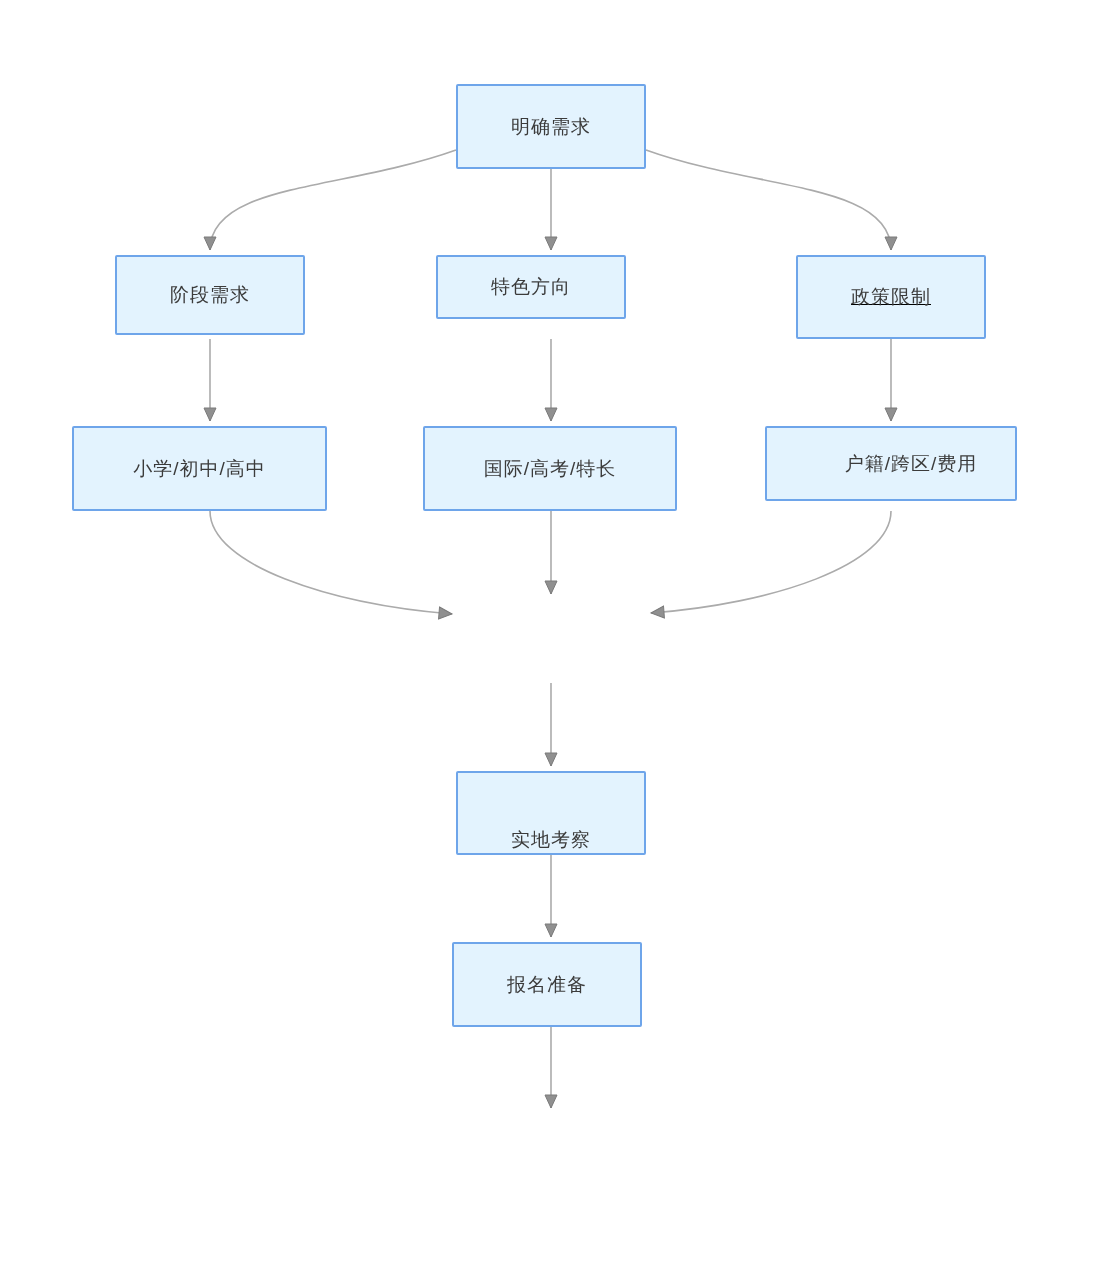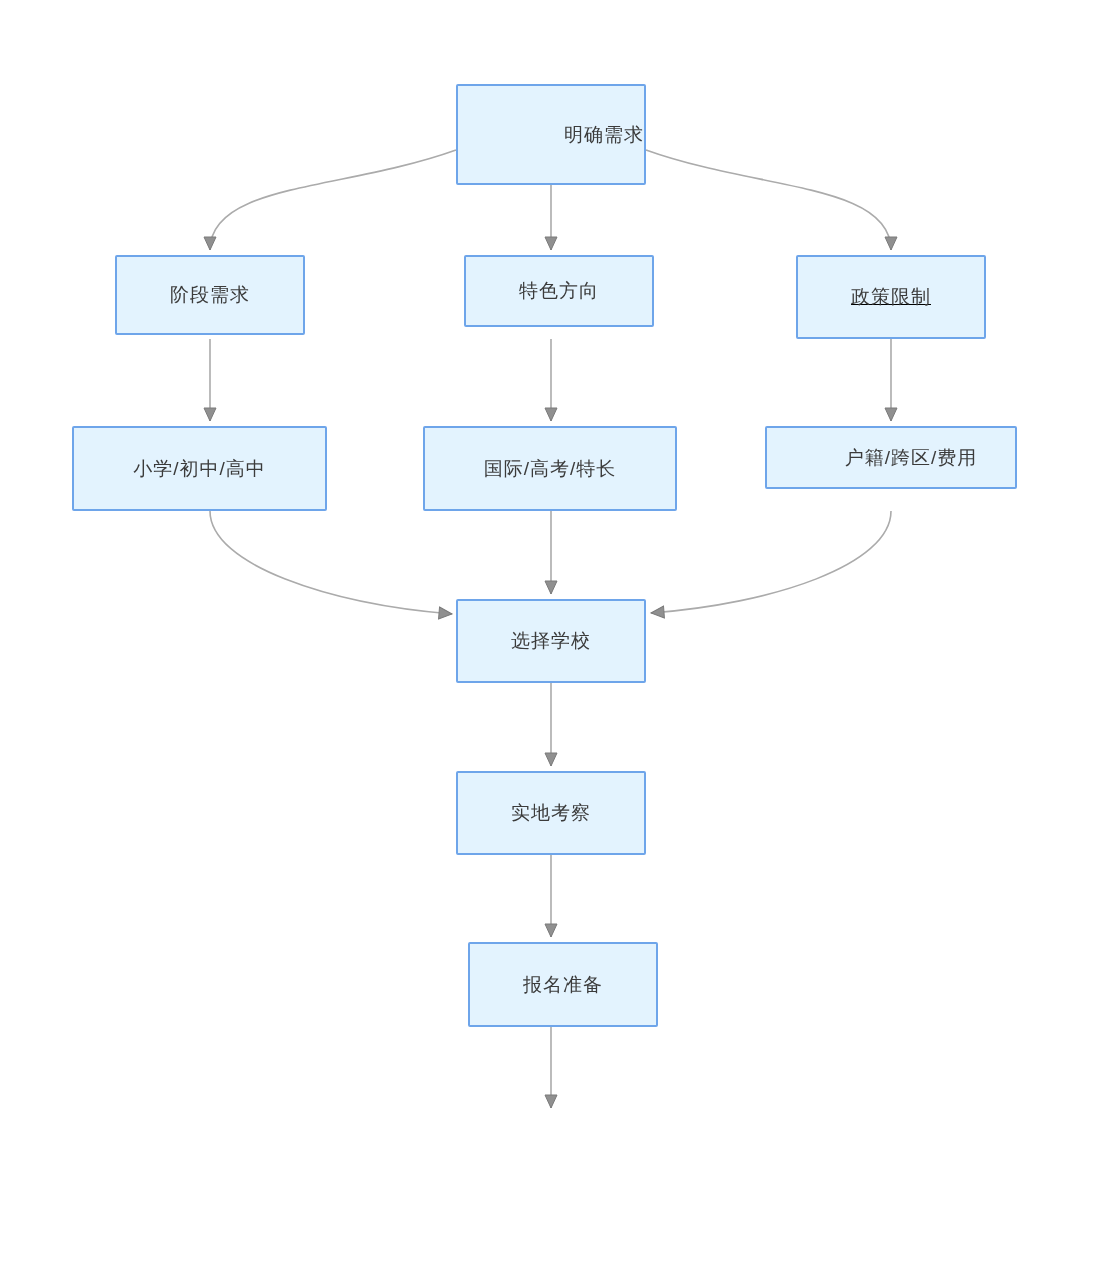--- a/index.html
+++ b/index.html
@@ -61,54 +61,51 @@
       <path d="M891,339 L891,421" marker-end="url(#arrow)"></path>
       <path d="M210,511 C210,565 330,604 452,614" marker-end="url(#arrow)"></path>
       <path d="M551,511 L551,594" marker-end="url(#arrow)"></path>
       <path d="M891,511 C891,565 772,604 651,613" marker-end="url(#arrow)"></path>
       <path d="M551,683 L551,766" marker-end="url(#arrow)"></path>
       <path d="M551,855 L551,937" marker-end="url(#arrow)"></path>
       <path d="M551,1027 L551,1108" marker-end="url(#arrow)"></path>
     </g>
   </svg>
 
-  <div class="node" style="left:456px; top:84px; width:190px; height:101px;justify-content:flex-end;">
+  <div class="node" style="left:456px; top:84px; width:190px; height:85px;">
     <span class="node-label">明确需求</span>
   </div>
 
   <div class="node" style="left:115px; top:255px; width:190px; height:80px;">
     <span class="node-label">阶段需求</span>
   </div>
 
-  <div class="node" style="left:464px; top:255px; width:190px; height:72px;">
+  <div class="node" style="left:436px; top:255px; width:190px; height:64px;">
     <span class="node-label">特色方向</span>
   </div>
 
   <div class="node" style="left:796px; top:255px; width:190px; height:84px;text-decoration:underline;">
     <span class="node-label">政策限制</span>
   </div>
 
   <div class="node" style="left:72px; top:426px; width:255px; height:85px;">
     <span class="node-label">小学/初中/高中</span>
   </div>
 
   <div class="node" style="left:423px; top:426px; width:254px; height:85px;">
     <span class="node-label">国际/高考/特长</span>
   </div>
 
-  <div class="node" style="left:765px; top:426px; width:252px; height:63px;padding-left:40px;">
+  <div class="node" style="left:765px; top:426px; width:252px; height:75px;padding-left:40px;">
     <span class="node-label">户籍/跨区/费用</span>
   </div>
 
-  <div class="node" style="left:456px; top:599px; width:190px; height:84px;">
-    <span class="node-label">选择学校</span>
-  </div>
 
-  <div class="node" style="left:456px; top:771px; width:190px; height:84px;">
+  <div class="node" style="left:456px; top:771px; width:190px; height:84px;align-items:flex-end;">
     <span class="node-label">实地考察</span>
   </div>
 
-  <div class="node" style="left:468px; top:942px; width:190px; height:85px;">
+  <div class="node" style="left:452px; top:942px; width:190px; height:85px;">
     <span class="node-label">报名准备</span>
   </div>
 
 
 </div>
 
 </body></html>

